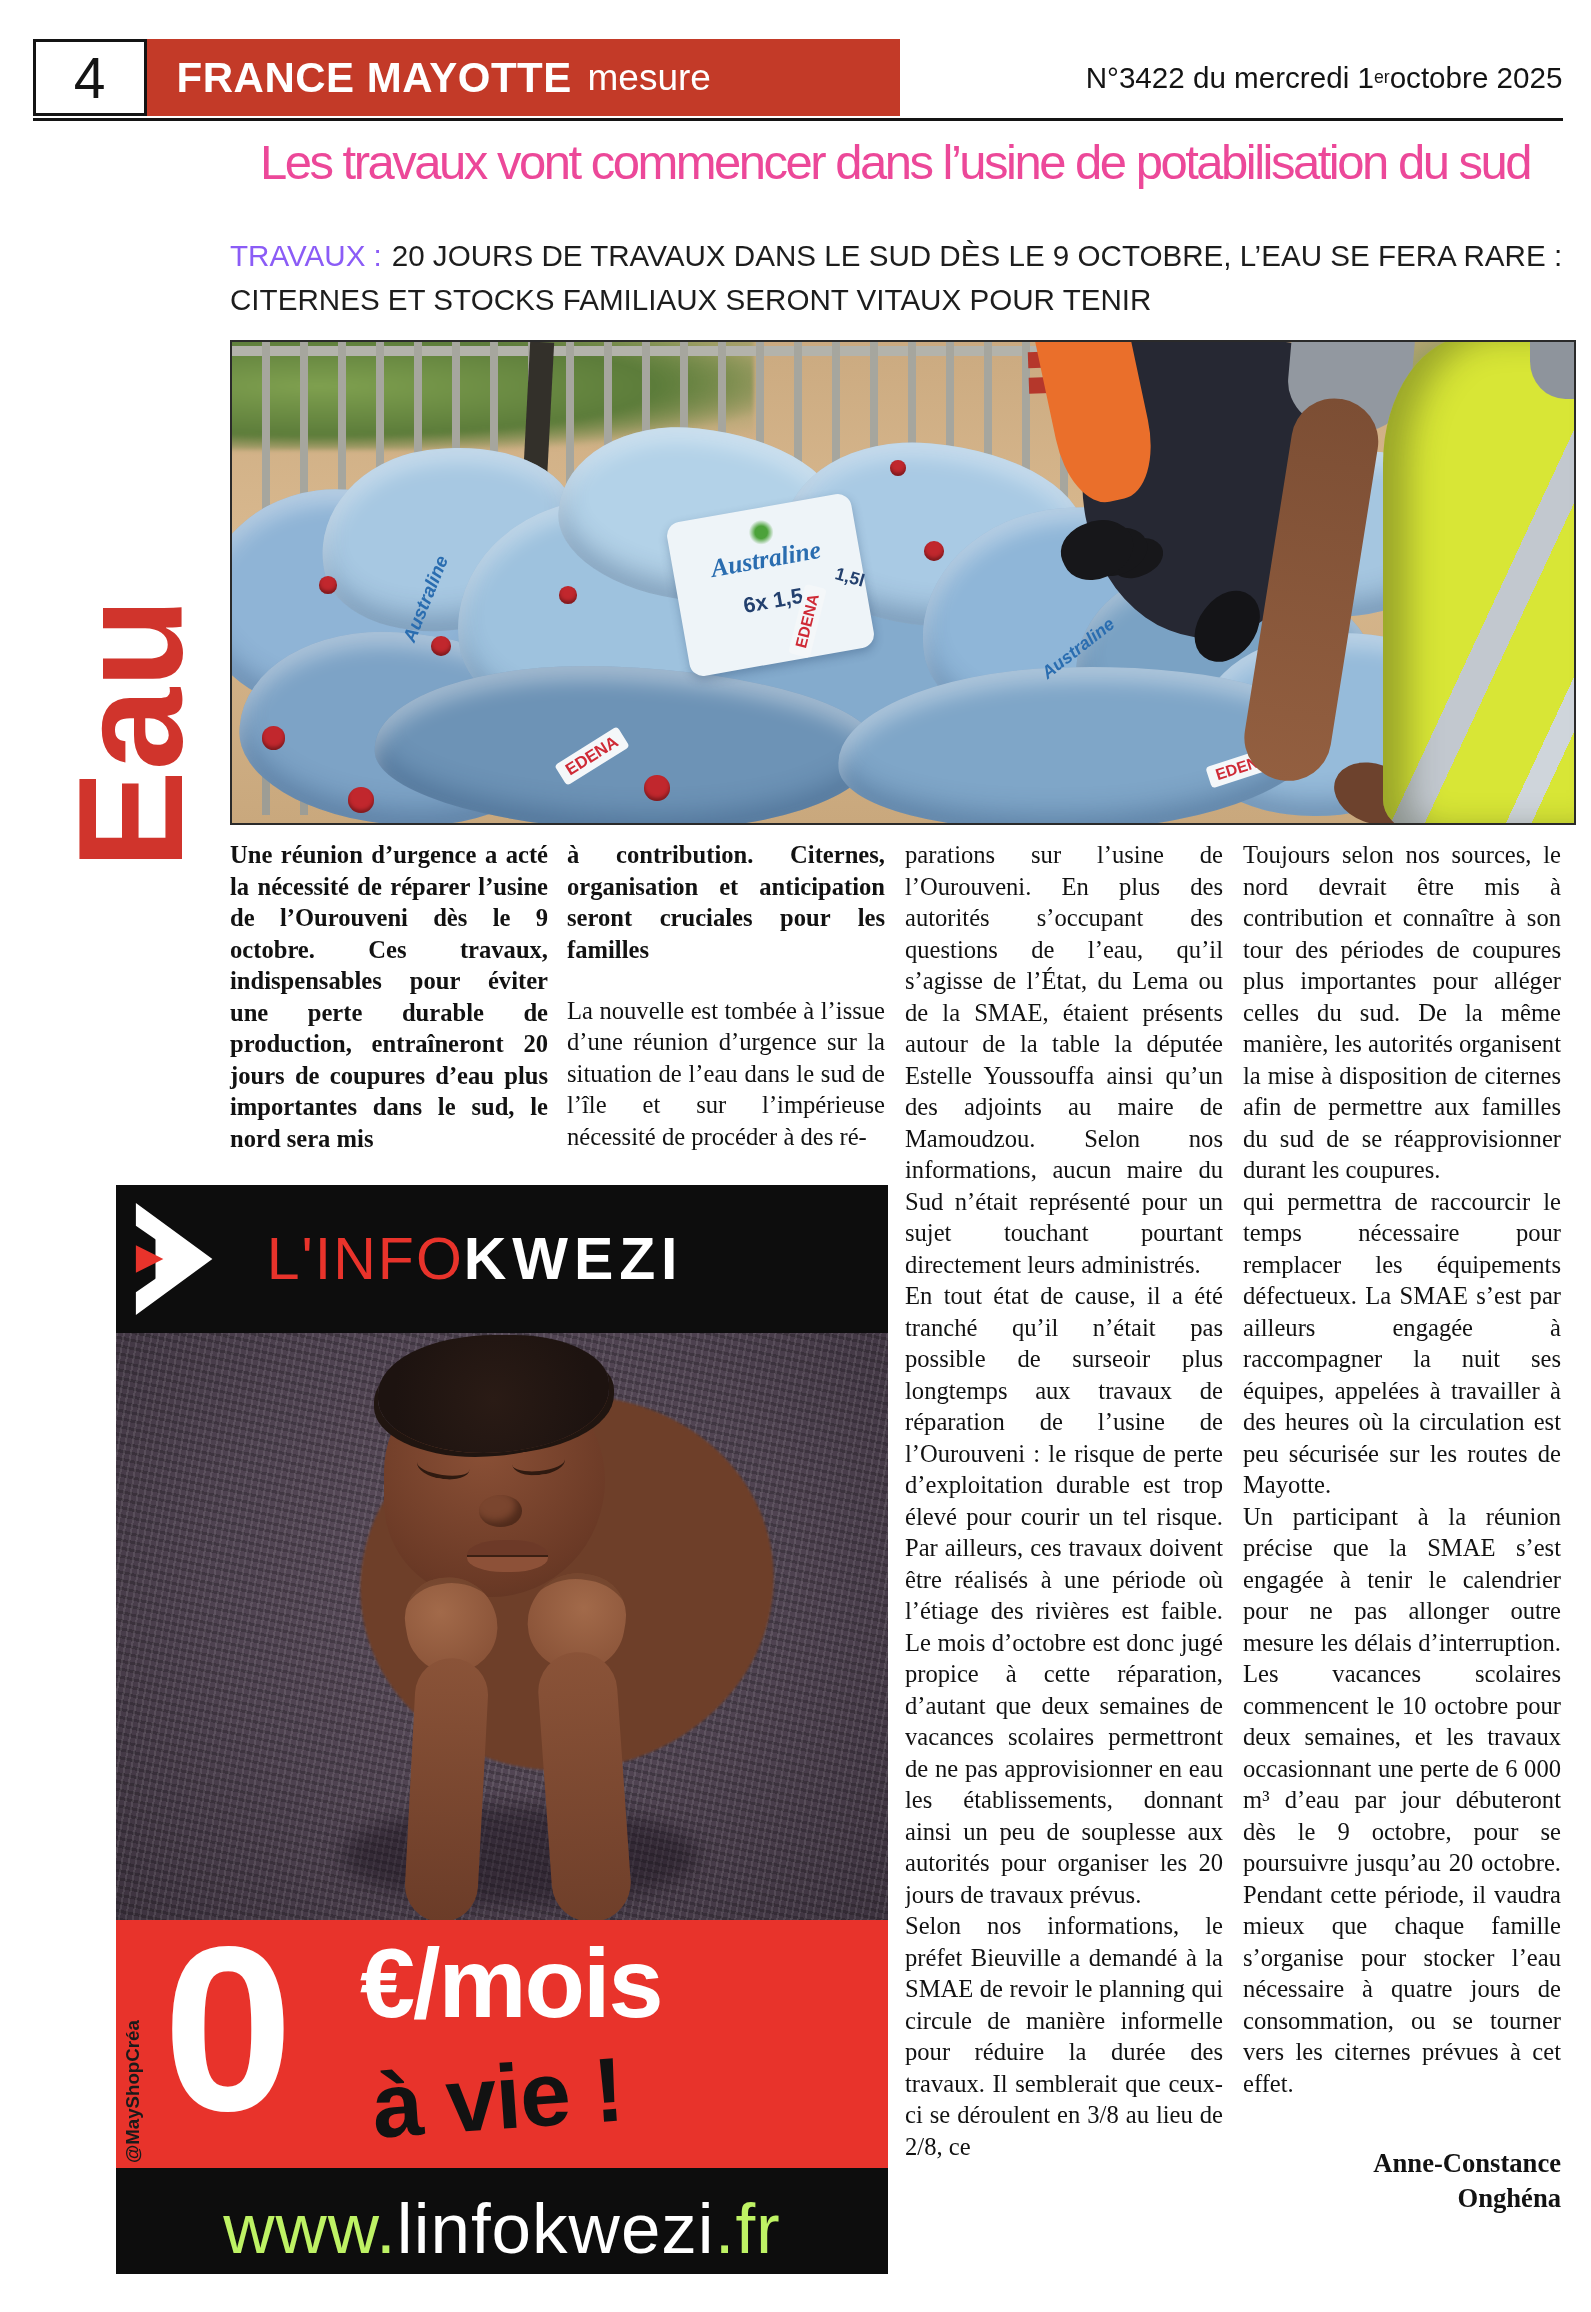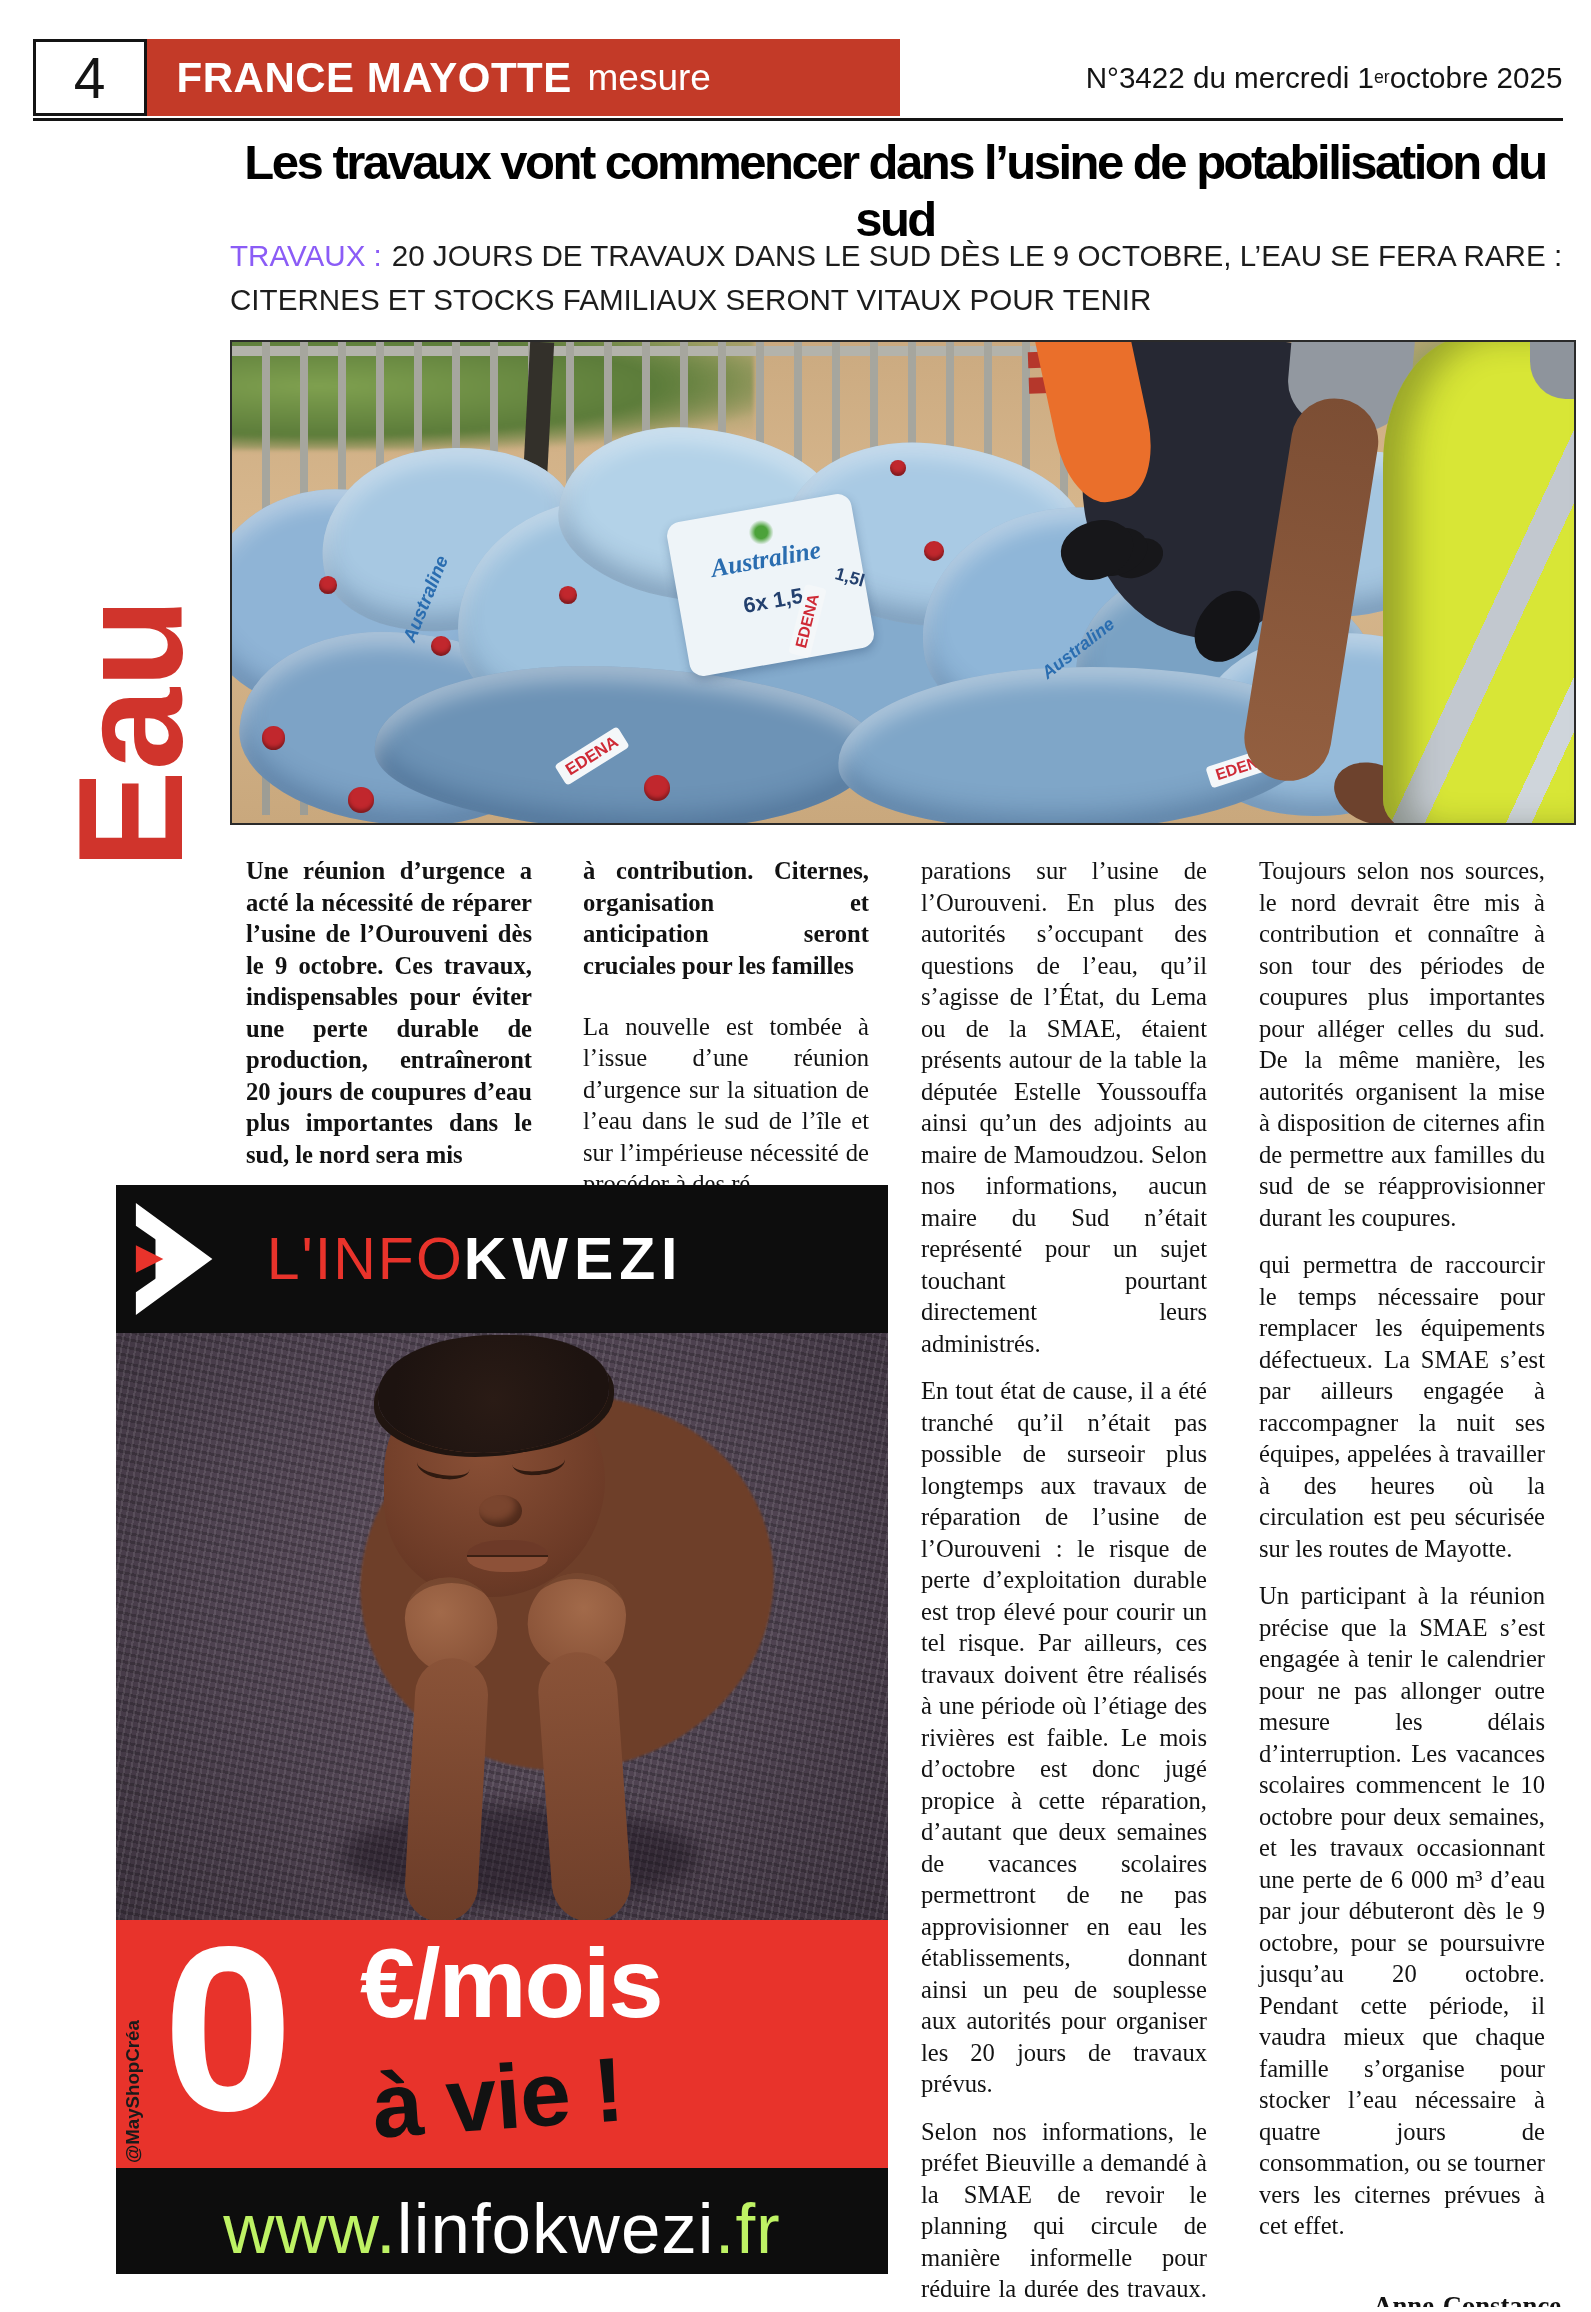--- a/index.html
+++ b/index.html
@@ -13,41 +13,41 @@
            display:flex;align-items:center;justify-content:center;font-size:57px;color:#141414;}
   .masthead{left:147px;top:39px;width:753px;height:77px;background:#c33a28;display:flex;
             align-items:center;padding-left:29.6px;box-sizing:border-box;color:#fff;}
   .masthead .t1{font-size:42px;font-weight:700;letter-spacing:0.5px;}
   .masthead .t2{font-size:37px;font-weight:400;margin-left:15.8px;}
   .issue{right:29.6px;top:39px;height:77px;display:flex;align-items:center;font-size:29.6px;color:#141414;}
   .issue sup{font-size:17.7px;}
   .rule{left:32.5px;top:118px;width:1530px;height:3px;background:#141414;}
 
   
-  .headline{left:222px;top:134px;width:1346px;text-align:center;font-size:49px;font-weight:700;
-            letter-spacing:-2.5px;color:#000000;line-height:57px;}
+  .headline{left:222px;top:134px;width:1346px;text-align:center;font-size:49px;font-weight:400;
+            letter-spacing:-2.5px;color:#ec4899;line-height:57px;}
   .kicker{left:230px;top:234px;width:1340px;font-size:29.6px;line-height:44px;color:#1d1d1d;}
   .kicker .red{color:#8b5cf6;margin-right:9.9px;}
 
   
   .eau{left:57px;top:869px;transform:rotate(-90deg);transform-origin:top left;
        font-size:148px;font-weight:700;color:#d0342c;line-height:148px;white-space:nowrap;}
 
   
   .photo{left:230px;top:340px;width:1342px;height:481px;border:2px solid #2a2a2a;
          background:linear-gradient(180deg,#cbaa80 0%,#d8b88e 40%,#c9a87d 100%);overflow:hidden;}
   .blob{position:absolute;border-radius:46% 54% 50% 50%/55% 45% 56% 44%;
         box-shadow:inset 0 13.8px 19.7px rgba(255,255,255,.38),inset 0 -15.8px 25.6px rgba(25,55,95,.30);}
   .cap{position:absolute;border-radius:50%;background:#c1272d;box-shadow:inset 0 -3px 3.9px rgba(0,0,0,.35);}
   .chiptext{position:absolute;font-weight:700;white-space:nowrap;}
 
   
   .col{position:absolute;top:839px;width:318px;font-family:"Liberation Serif",serif;
        font-size:24.6px;line-height:31.5px;text-align:justify;color:#121212;}
-  .col p{margin:16px;}
+  .col p{margin:0;}
   .lead{font-weight:700;}
   .byline{margin-top:47px;text-align:right;font-weight:700;font-size:26.6px;line-height:35px;}
 
   
   .ad{left:116px;top:1185px;width:772px;height:1089px;overflow:hidden;}
   .ad-logo{position:relative;width:100%;height:148px;background:#0d0d0d;display:flex;align-items:center;}
   .ad-logo .brand{font-size:59px;letter-spacing:2px;margin-left:35px;white-space:nowrap;}
   .ad-logo .b1{color:#e8332b;font-weight:400;}
   .ad-logo .b2{color:#ffffff;font-weight:800;letter-spacing:5.9px;}
   .ad-photo{position:relative;width:100%;height:587px;overflow:hidden;

